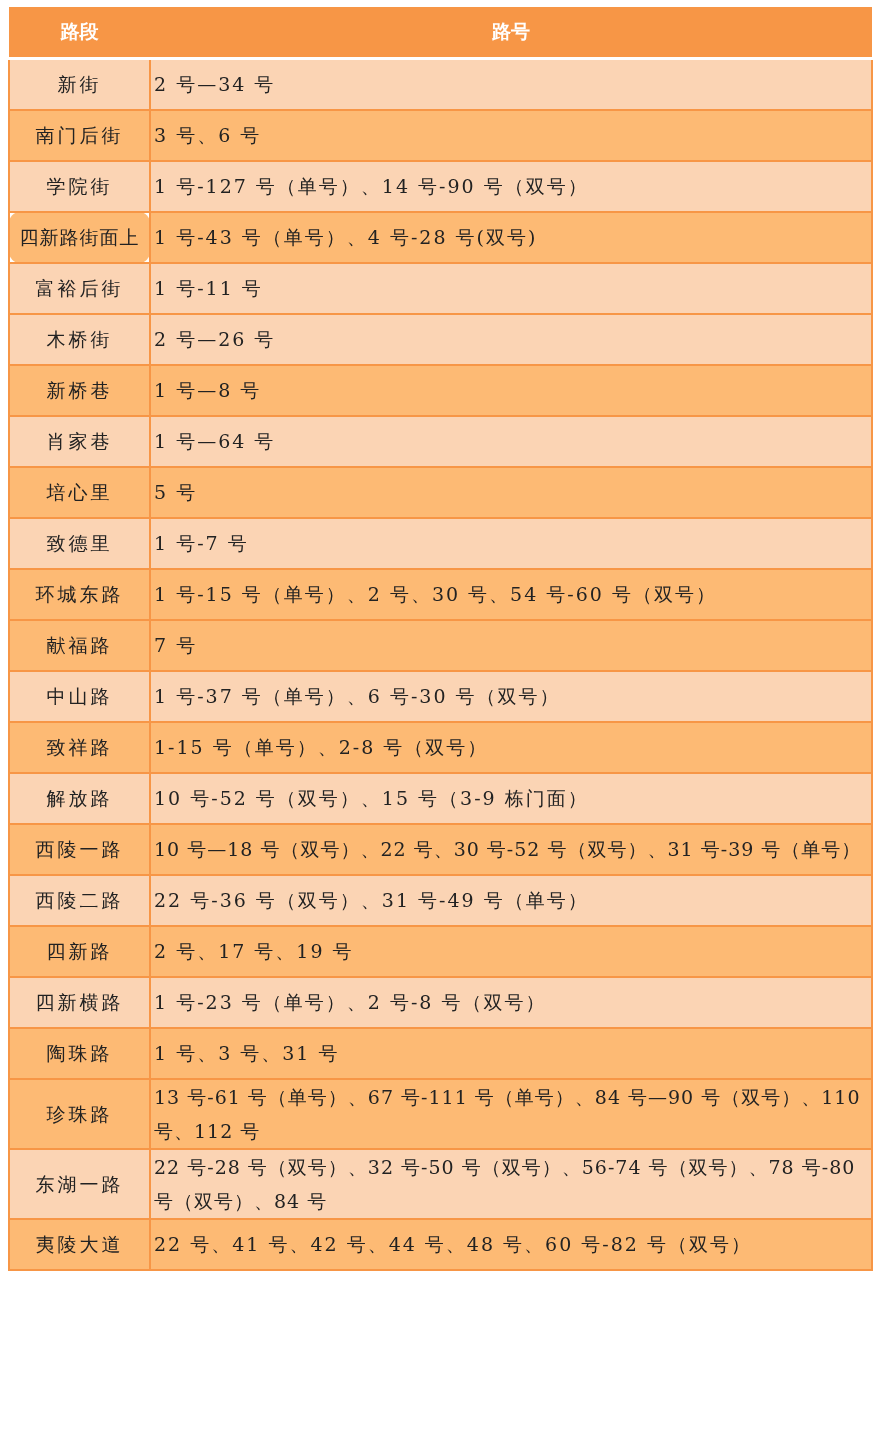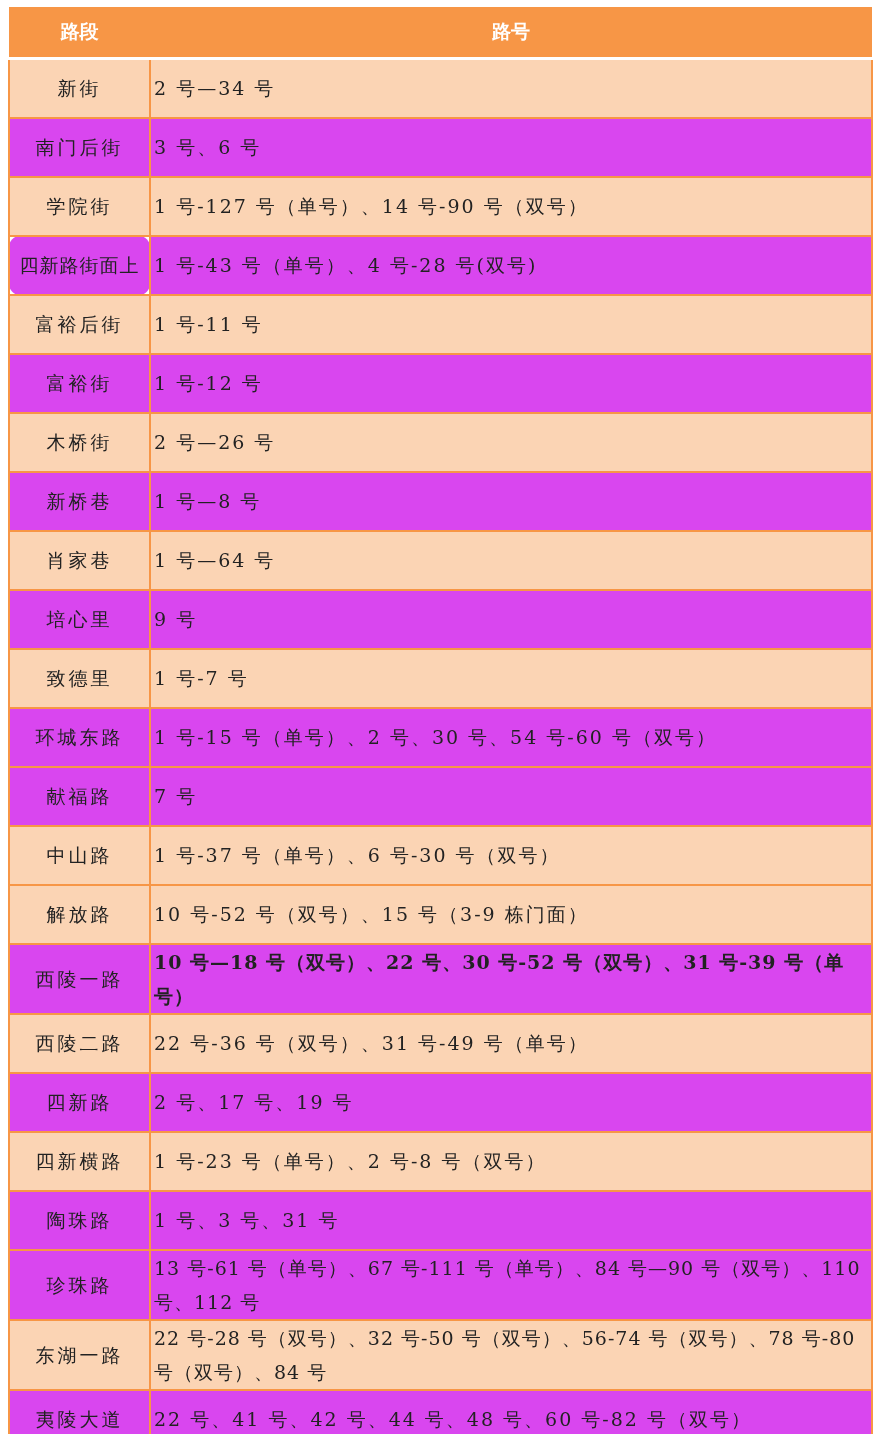--- a/index.html
+++ b/index.html
@@ -53,24 +53,24 @@
     }
     tbody td.name {
       text-align: center;
       padding: 0;
       letter-spacing: 3px;
       white-space: nowrap;
     }
     tbody td.nums {
       text-align: left;
     }
-    tbody tr { height: 59px; }
+    tbody tr { height: 51px; }
     tbody tr.tall { height: 52px; padding-left: 44px; }
     tbody tr.odd td { background: #fbd4b4; }
-    tbody tr.even td { background: #d946ef; }
+    tbody tr.even td { background: #fdba74; }
   </style>
 </head>
 <body>
 
 <div class="tbl-wrap">
   <table>
     <colgroup>
         <col class="c1">
         <col class="c2">
       </colgroup>
@@ -94,63 +94,63 @@
         <td class="nums">1 号-127 号（单号）、14 号-90 号（双号）</td>
       </tr>
       <tr class="even">
         <td class="name" style="letter-spacing:1px;border-radius:11px;">四新路街面上</td>
         <td class="nums">1 号-43 号（单号）、4 号-28 号(双号)</td>
       </tr>
       <tr class="odd">
         <td class="name">富裕后街</td>
         <td class="nums">1 号-11 号</td>
       </tr>
-      <tr class="even">
-        <td class="name">富裕街</td>
-        <td class="nums">1 号-12 号</td>
-      </tr>
       <tr class="odd">
         <td class="name">木桥街</td>
         <td class="nums">2 号—26 号</td>
       </tr>
       <tr class="even">
         <td class="name">新桥巷</td>
         <td class="nums">1 号—8 号</td>
       </tr>
       <tr class="odd">
         <td class="name">肖家巷</td>
         <td class="nums">1 号—64 号</td>
       </tr>
       <tr class="even">
         <td class="name">培心里</td>
-        <td class="nums">9 号</td>
+        <td class="nums">5 号</td>
       </tr>
       <tr class="odd">
         <td class="name">致德里</td>
         <td class="nums">1 号-7 号</td>
       </tr>
       <tr class="even">
         <td class="name">环城东路</td>
         <td class="nums">1 号-15 号（单号）、2 号、30 号、54 号-60 号（双号）</td>
       </tr>
       <tr class="even">
         <td class="name">献福路</td>
         <td class="nums">7 号</td>
       </tr>
       <tr class="odd">
         <td class="name">中山路</td>
         <td class="nums">1 号-37 号（单号）、6 号-30 号（双号）</td>
       </tr>
+      <tr class="even">
+        <td class="name">致祥路</td>
+        <td class="nums">1-15 号（单号）、2-8 号（双号）</td>
+      </tr>
       <tr class="odd">
         <td class="name">解放路</td>
         <td class="nums">10 号-52 号（双号）、15 号（3-9 栋门面）</td>
       </tr>
       <tr class="even">
         <td class="name">西陵一路</td>
-        <td class="nums" style="letter-spacing:1px;font-weight:bold;">10 号—18 号（双号）、22 号、30 号-52 号（双号）、31 号-39 号（单号）</td>
+        <td class="nums" style="letter-spacing:1px;">10 号—18 号（双号）、22 号、30 号-52 号（双号）、31 号-39 号（单号）</td>
       </tr>
       <tr class="odd">
         <td class="name">西陵二路</td>
         <td class="nums">22 号-36 号（双号）、31 号-49 号（单号）</td>
       </tr>
       <tr class="even">
         <td class="name">四新路</td>
         <td class="nums">2 号、17 号、19 号</td>
       </tr>
       <tr class="odd">

